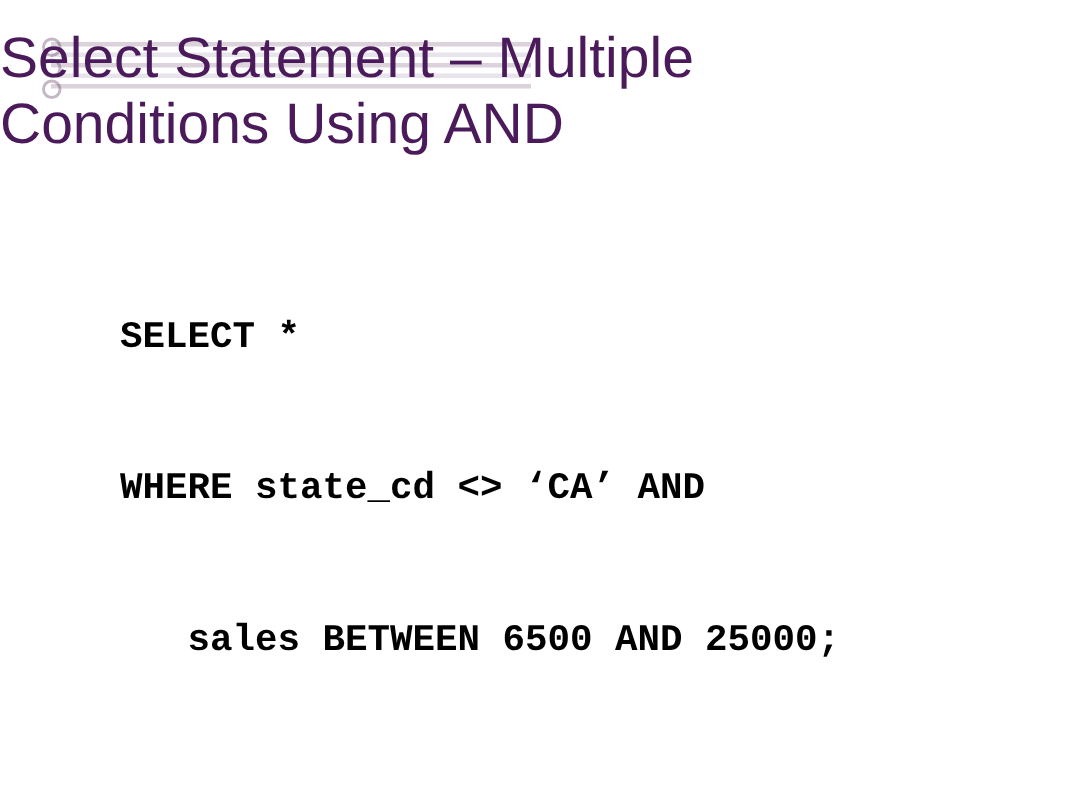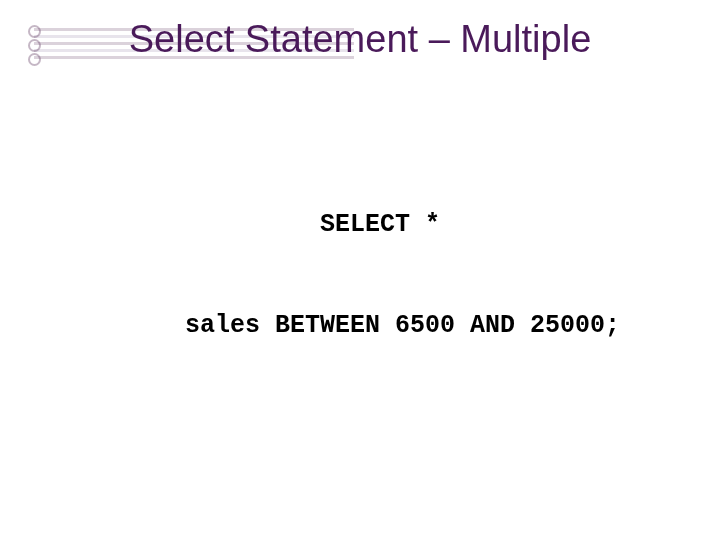--- a/index.html
+++ b/index.html
@@ -38,42 +38,40 @@
     width: 9px; height: 9px;
     border: 2px solid rgba(90,50,90,0.35);
     border-radius: 50%;
     background: transparent;
   }
   .title {
     position: absolute;
     top: 18px;
     left: 0;
     width: 720px;
-    text-align: center;
     font-family: "Comic Sans MS", "Trebuchet MS", "Arial Rounded MT Bold", sans-serif;
     font-size: 38px;
     line-height: 1.15;
     color: #4a1a5a;
     font-weight: 400;
   }
   .body {
     position: absolute;
     top: 140px;
     left: 80px;
     right: 40px;
     font-family: "Courier New", Courier, monospace;
     font-weight: bold;
     font-size: 25px;
     line-height: 1.35;
     color: #000;
     white-space: pre;
   }
   .row {
     display: block;
-    text-align: center;
   }
   .indent1 { padding-left: 3ch; }
 </style>
 </head>
 <body>
 
 <div class="slide">
 
   <div class="decoration">
     <div class="stripe plum" style="top:0px"></div>
@@ -81,24 +79,26 @@
     <div class="stripe plum" style="top:14px"></div>
     <div class="stripe lav" style="top:21px"></div>
     <div class="stripe plum" style="top:28px"></div>
     <div class="bullet" style="top:-3px; left:-6px;"></div>
     <div class="bullet" style="top:11px; left:-6px;"></div>
     <div class="bullet" style="top:25px; left:-6px;"></div>
   </div>
 
   <div class="title">
     <div>Select Statement – Multiple</div>
+    <div>Conditions Using AND</div>
   </div>
 
   <div class="body">
     <span class="row">SELECT *</span>
+    <span class="row">WHERE state_cd &lt;&gt; ‘CA’ AND</span>
     <span class="row indent1">sales BETWEEN 6500 AND 25000;</span>
     
     
     
     
     
   </div>
 
 </div>
 

